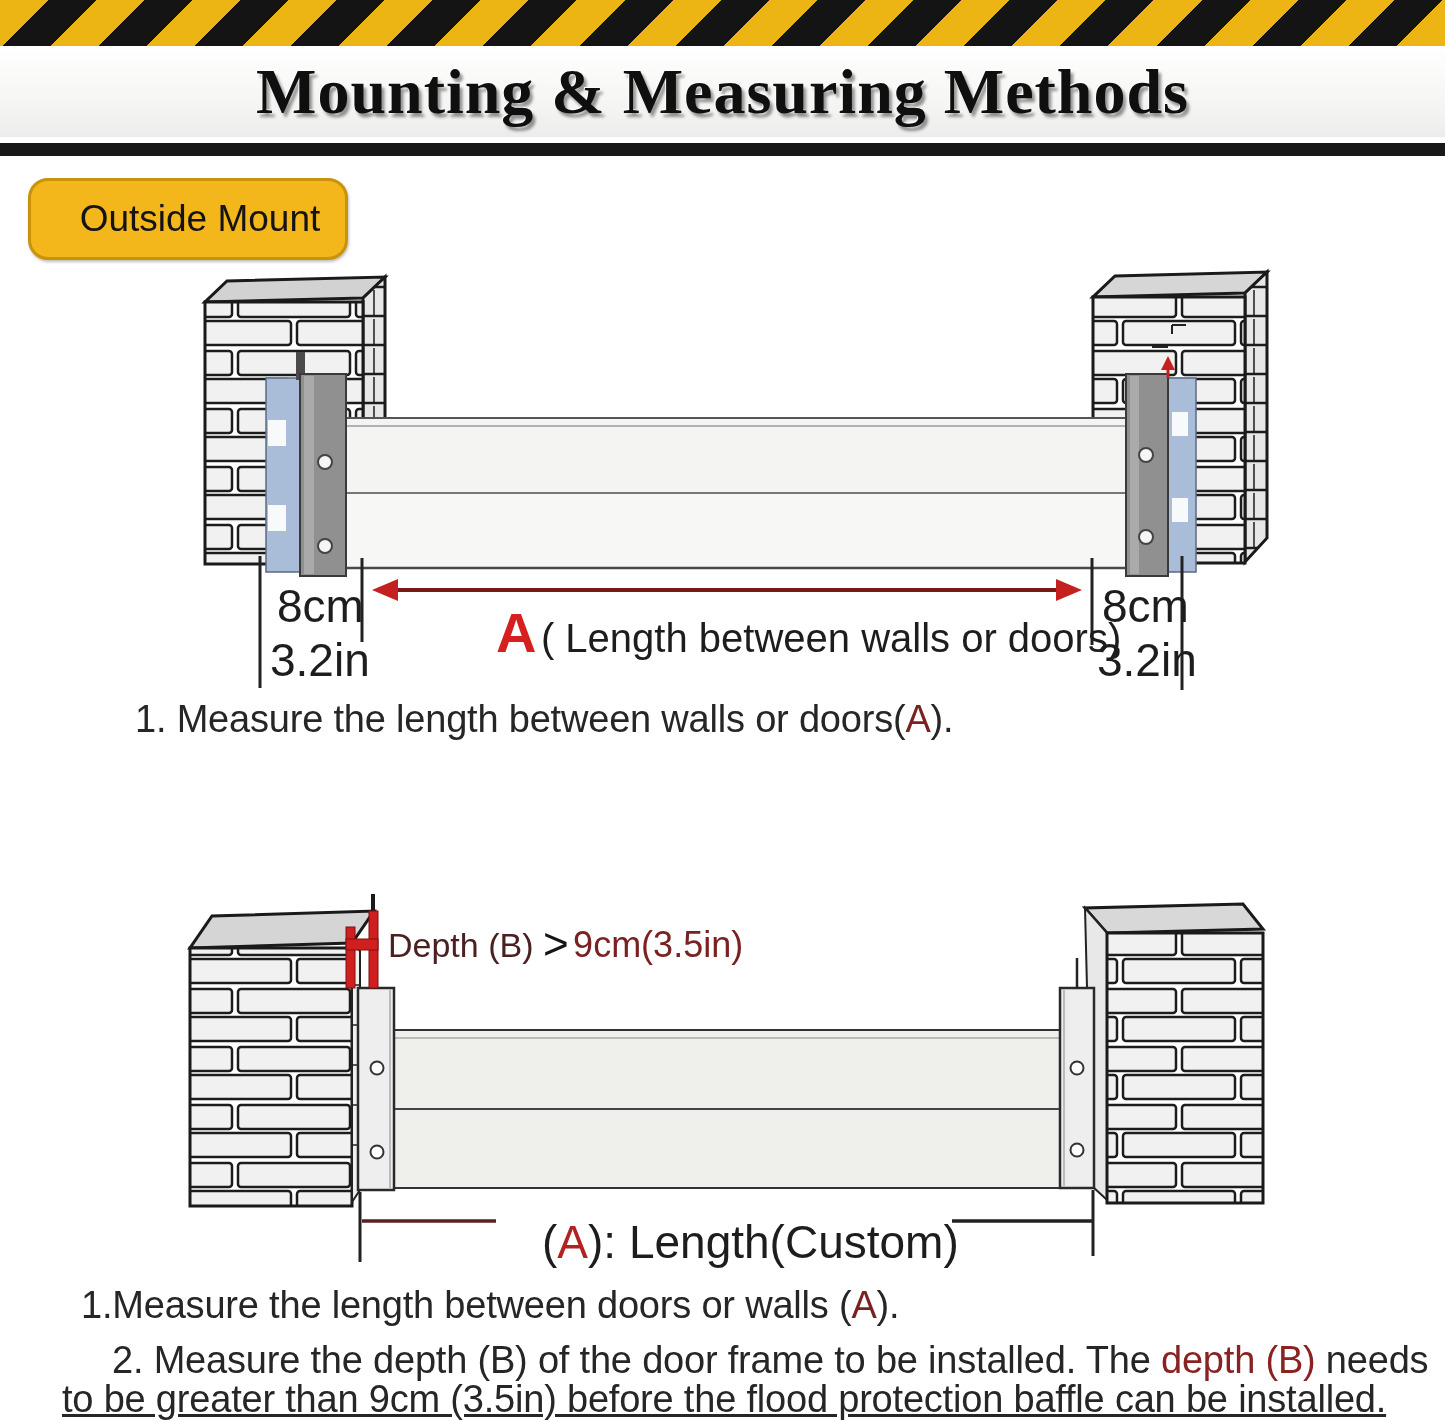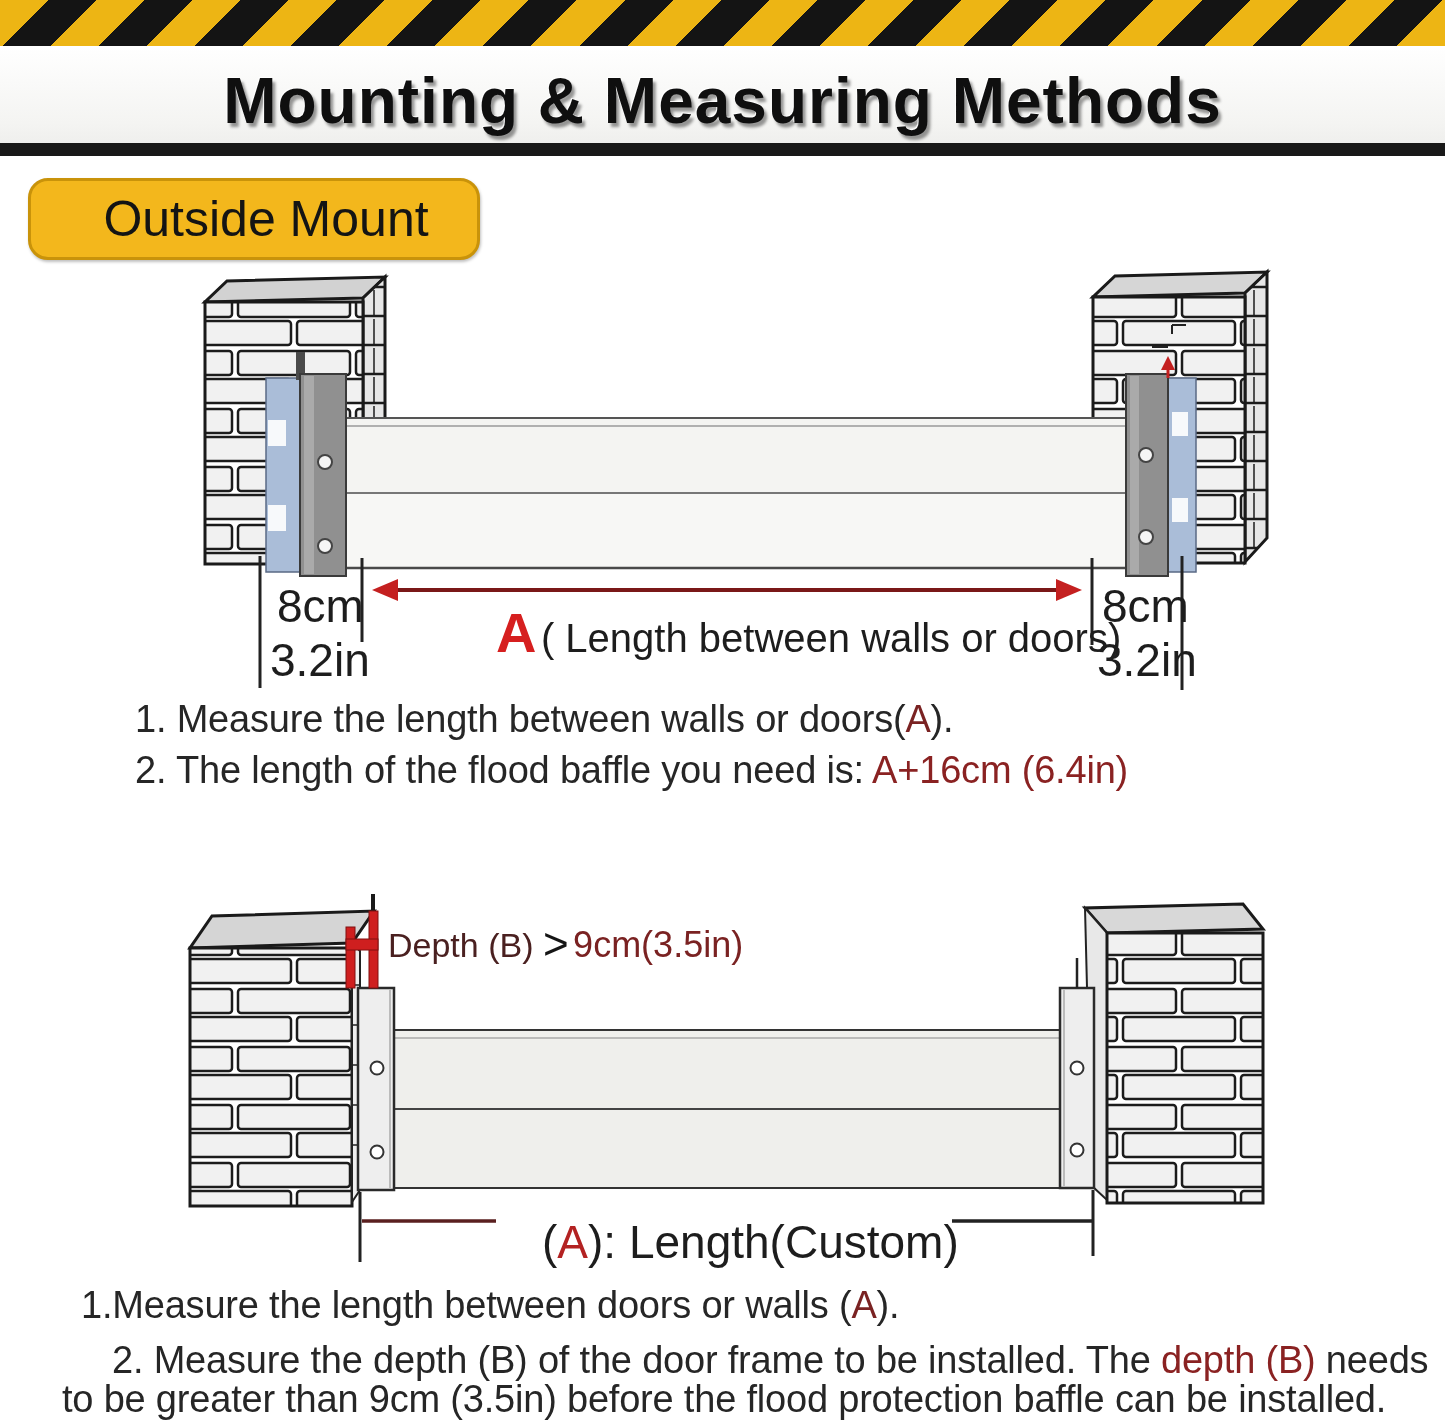--- a/index.html
+++ b/index.html
@@ -2,46 +2,46 @@
 <html><head>
 <meta charset="utf-8">
 <style>
   html,body{margin:0;padding:0;background:#ffffff;}
   .page{position:relative;width:1445px;height:1421px;background:#ffffff;overflow:hidden;
         font-family:"Liberation Sans",sans-serif;}
   
   .hazard-band{position:absolute;left:0;top:0;width:1445px;height:46px;
       background:repeating-linear-gradient(135deg,#EDB514 0 34px,#141414 34px 68px);
       box-shadow:0 2px 4px rgba(0,0,0,.3);}
-  .title-band{position:absolute;left:0;top:46px;width:1445px;height:110px;
+  .title-band{position:absolute;left:0;top:46px;width:1445px;height:91px;
       background:linear-gradient(180deg,#ffffff 0%,#f4f4f2 70%,#ececea 100%);
-      display:flex;align-items:center;justify-content:center;}
+      display:flex;align-items:center;justify-content:center;font-family:Liberation Serif, serif;}
   .page-title{font-size:64px;font-weight:700;letter-spacing:1px;color:#0f0f0f;
       text-shadow:-1px -1px 0 rgba(255,255,255,.85), 3px 4px 3px rgba(0,0,0,.40);}
   .divider-bar{position:absolute;left:0;top:143px;width:1445px;height:13px;background:#181818;}
   
-  .badge{position:absolute;left:28px;width:452px;height:82px;background:#F3B71C;
+  .badge{position:absolute;left:28px;width:320px;height:82px;background:#F3B71C;
       border:3px solid #C9930A;border-radius:20px;box-sizing:border-box;
       display:flex;align-items:center;justify-content:center;
-      font-size:50px;color:#141414;box-shadow:1px 2px 3px rgba(0,0,0,.25);padding-left:24px;}
+      font-size:37px;color:#141414;box-shadow:1px 2px 3px rgba(0,0,0,.25);padding-left:24px;}
   #badge-outside{top:178px;}
   #badge-inside{top:812px;}
   
   .diagram{position:absolute;left:0;width:1445px;}
   #svg-outside{top:265px;height:430px;}
   #svg-inside{top:893px;height:392px;}
   
   .instr{position:absolute;font-size:38px;color:#262626;white-space:nowrap;letter-spacing:-0.2px;}
   .instr .red{color:#8A2222;}
   .instr .red-a{color:#7A2222;}
   #o-l1{left:135px;top:692px;margin-top:6px;}
   #o-l2{left:135px;top:749px;}
   #b-l1{left:81px;top:1284px;}
   #b-l2{left:98px;top:1339px;margin-left:14px;}
-  #b-l3{left:62px;top:1378px;}
+  #b-l3{left:62px;top:1378px;text-decoration:underline;}
 </style>
 </head>
 <body>
 
 <div class="page">
 
   <div class="hazard-band"></div>
   <div class="title-band">
     <span class="page-title">Mounting &amp; Measuring Methods</span>
   </div>
@@ -128,23 +128,20 @@
     <text x="1097" y="676" font-size="46" fill="#1d1d1d"><tspan>3.2in</tspan></text>
     <text x="496" y="652">
       <tspan font-size="56" font-weight="bold" fill="#D61F1F">A</tspan>
       <tspan font-size="40" fill="#1d1d1d">( Length between walls or doors)</tspan>
     </text>
   </svg>
 
   <div class="instr" id="o-l1">
     <span>1. Measure the length between walls or doors(</span><span class="red-a">A</span><span>).</span>
   </div>
-  <div class="instr" id="o-l2">
-    <span>2. The length of the flood baffle you need is: </span><span class="red">A+16cm (6.4in)</span>
-  </div>
 
   <svg id="svg-inside" class="diagram" viewBox="0 893 1445 392">
 
     <g>
       <polygon points="190,948 352,943 374,911 212,916" fill="#d5d5d5" stroke="#1a1a1a" stroke-width="3"></polygon>
       <rect x="190" y="948" width="162" height="258" fill="url(#bricks)" stroke="#1a1a1a" stroke-width="3"></rect>
       <polygon points="352,943 360,951 360,1190 352,1202" fill="#efefef" stroke="#222" stroke-width="2"></polygon>
       <path d="M352,985 h8 M352,1025 h8 M352,1065 h8 M352,1105 h8 M352,1145 h8" stroke="#222" stroke-width="1.5"></path>
     </g>
 

